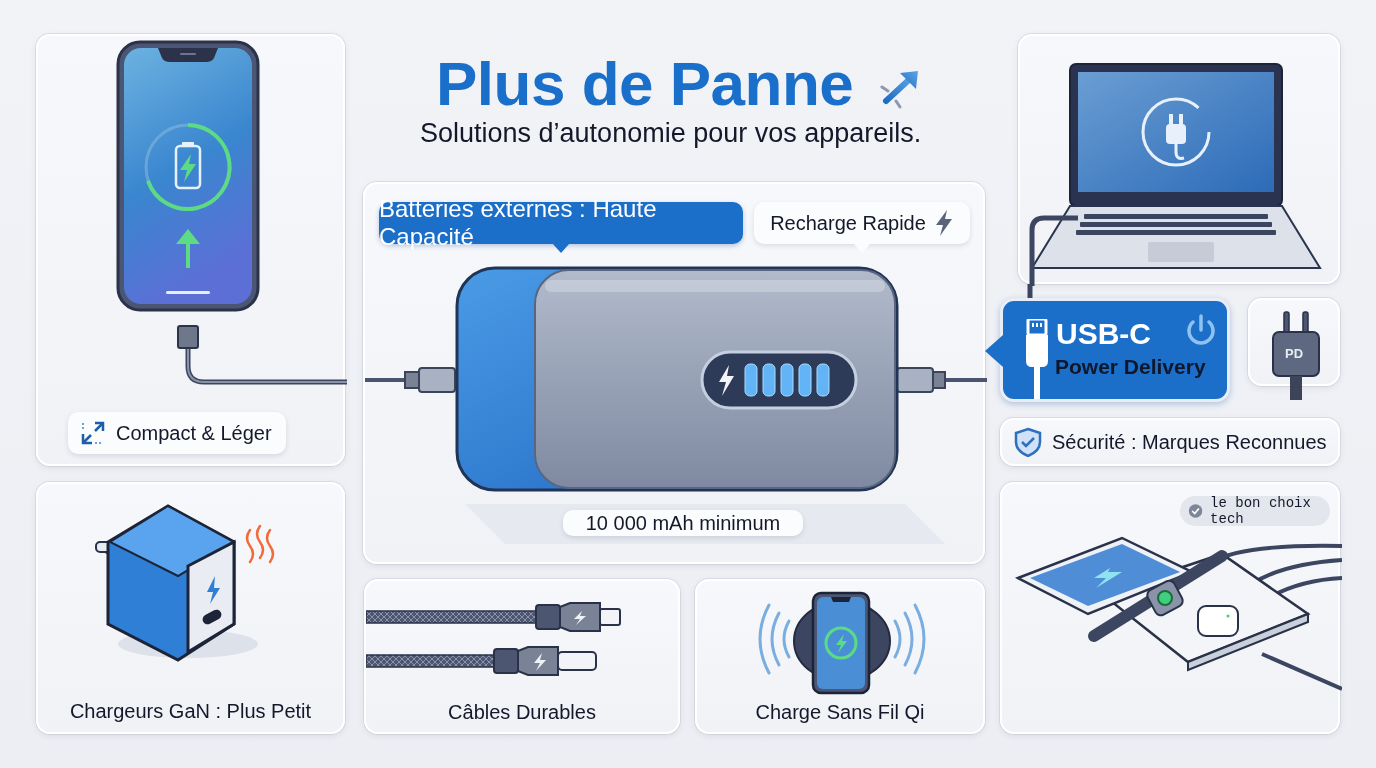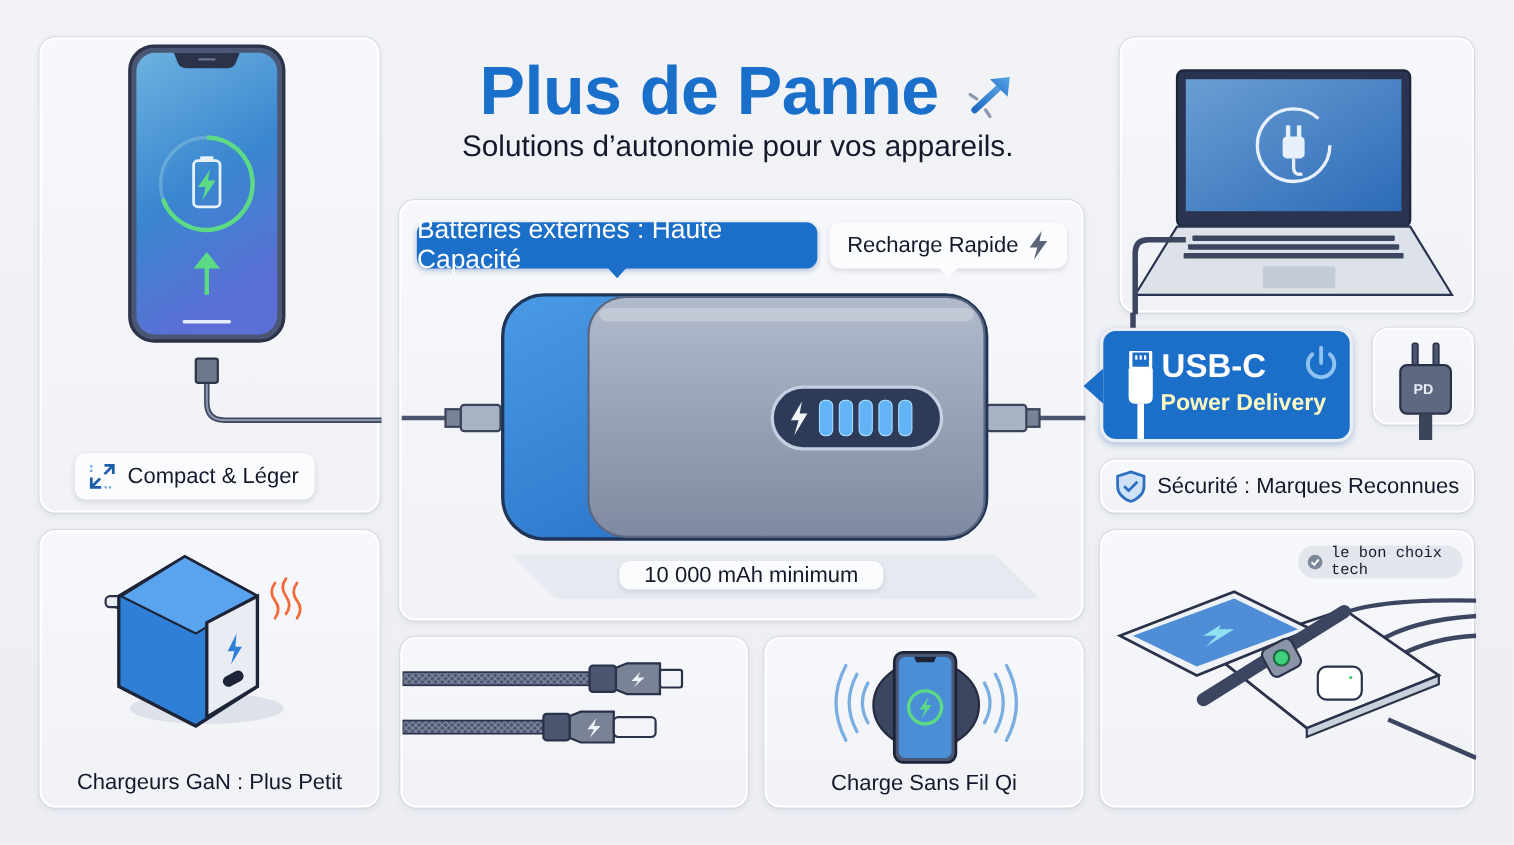--- a/index.html
+++ b/index.html
@@ -200,21 +200,21 @@
   <div style="position:absolute;left:-18px;top:34px;width:0;height:0;border-top:16px solid transparent;border-bottom:16px solid transparent;border-right:18px solid #1c6fc9;"></div>
   <svg width="30" height="80" viewBox="0 0 30 80" style="position:absolute;left:20px;top:18px;">
     <rect x="5" y="0" width="18" height="16" rx="2" fill="none" stroke="#fff" stroke-width="3"></rect>
     <rect x="9" y="4" width="2" height="4" fill="#fff"></rect>
       <rect x="13" y="4" width="2" height="4" fill="#fff"></rect>
       <rect x="17" y="4" width="2" height="4" fill="#fff"></rect>
     <path d="M 3 16 L 25 16 L 25 42 Q 25 48 19 48 L 9 48 Q 3 48 3 42 Z" fill="#fff"></path>
     <rect x="11" y="48" width="6" height="32" fill="#fff"></rect>
   </svg>
   <div style="position:absolute;left:53px;top:16px;font-size:30px;font-weight:700;color:#fff;">USB-C</div>
-  <div style="position:absolute;left:52px;top:54px;font-size:21px;font-weight:700;color:#fef9c3;">Power Delivery</div>
+  <div style="position:absolute;left:52px;top:54px;font-size:21px;font-weight:700;color:#0f172a;">Power Delivery</div>
   <svg width="36" height="36" viewBox="0 0 36 36" style="position:absolute;left:180px;top:12px;">
     <path d="M 10 9 A 12 12 0 1 0 26 9" fill="none" stroke="#8fc2f0" stroke-width="3.5" stroke-linecap="round"></path>
     <line x1="18" y1="3" x2="18" y2="17" stroke="#8fc2f0" stroke-width="3.5" stroke-linecap="round"></line>
   </svg>
 </div>
 
 <div class="card" style="left:1248px;top:298px;width:92px;height:88px;">
   <svg width="92" height="104" viewBox="0 0 92 104" style="position:absolute;left:0;top:0;">
     <rect x="34" y="12" width="5" height="22" rx="2" fill="#4c5670" stroke="#2a3249" stroke-width="1.5"></rect>
     <rect x="53" y="12" width="5" height="22" rx="2" fill="#4c5670" stroke="#2a3249" stroke-width="1.5"></rect>
@@ -264,20 +264,21 @@
     <rect x="170" y="24" width="24" height="24" rx="3" fill="#4c5670" stroke="#2a3249" stroke-width="2"></rect>
     <polygon points="194,26 204,22 234,22 234,50 204,50 194,46" fill="#7a8396" stroke="#2a3249" stroke-width="2"></polygon>
     <polygon points="216,30 208,38 214,38 210,44 220,35 214,35" fill="#eef1f5"></polygon>
     <rect x="234" y="28" width="20" height="16" rx="2" fill="#f2f4f7" stroke="#2a3249" stroke-width="2"></rect>
     <rect x="0" y="74" width="128" height="12" fill="url(#braid)" stroke="#2a3249" stroke-width="1.5"></rect>
     <rect x="128" y="68" width="24" height="24" rx="3" fill="#4c5670" stroke="#2a3249" stroke-width="2"></rect>
     <polygon points="152,70 162,66 192,66 192,94 162,94 152,90" fill="#7a8396" stroke="#2a3249" stroke-width="2"></polygon>
     <polygon points="176,72 168,82 174,82 170,90 180,79 174,79" fill="#eef1f5"></polygon>
     <rect x="192" y="71" width="38" height="18" rx="4" fill="#f2f4f7" stroke="#2a3249" stroke-width="2"></rect>
   </svg>
+  <div class="caption" style="top:120px;">Câbles Durables</div>
 </div>
 
 <div class="card" style="left:695px;top:579px;width:290px;height:155px;">
   <svg width="290" height="120" viewBox="0 0 290 120" style="position:absolute;left:0;top:0;">
     <g fill="none" stroke="#7aaee0" stroke-width="3" stroke-linecap="round">
       <path d="M 92 40 Q 82 58 92 76"></path>
         <path d="M 82 32 Q 68 58 82 84"></path>
         <path d="M 72 24 Q 54 58 72 92"></path>
       <path d="M 198 40 Q 208 58 198 76"></path>
         <path d="M 208 32 Q 222 58 208 84"></path>

